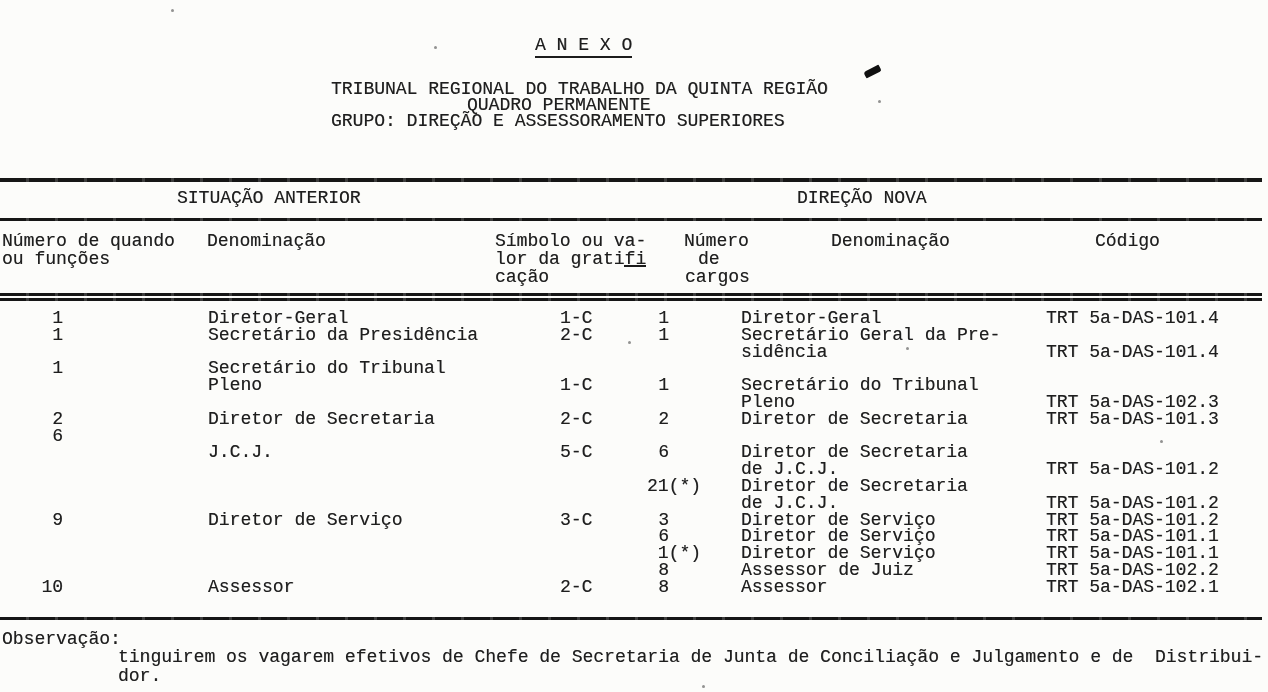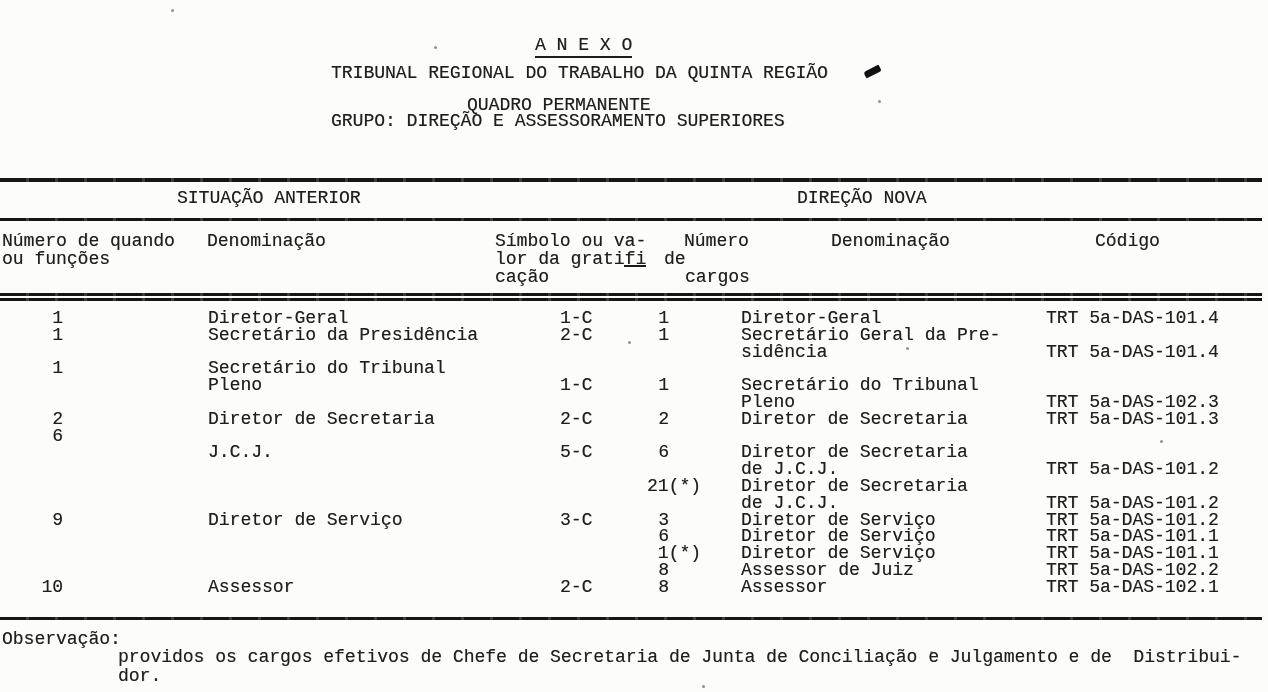--- a/index.html
+++ b/index.html
@@ -26,21 +26,21 @@
     position:absolute;left:864px;top:68px;width:17px;height:7px;
     background:#101010;border-radius:3px 1px 2px 1px;transform:rotate(-27deg);
   }
 </style>
 </head>
 <body>
 
 <div class="page">
 
   <div class="t underlined" style="left:535px;top:36px">A N E X O</div>
-  <div class="t" style="left:331px;top:64px">TRIBUNAL REGIONAL DO TRABALHO DA QUINTA REGIÃO</div>
+  <div class="t" style="left:331px;top:80px">TRIBUNAL REGIONAL DO TRABALHO DA QUINTA REGIÃO</div>
   <div class="t" style="left:467px;top:96px">QUADRO PERMANENTE</div>
   <div class="t" style="left:331px;top:112px">GRUPO: DIREÇÃO E ASSESSORAMENTO SUPERIORES</div>
   <div class="ink-mark"></div>
 
   <div class="rule" style="top:178px;height:4px"></div>
   <div class="rule" style="top:218px;height:3px"></div>
   <div class="rule" style="top:293px;height:3px"></div>
   <div class="rule" style="top:298px;height:3px"></div>
   <div class="rule" style="top:617px;height:3px"></div>
 
@@ -49,21 +49,21 @@
 
   <div class="t" style="left:2px;top:232px">Número de quando</div>
   <div class="t" style="left:2px;top:250px">ou funções</div>
   <div class="t" style="left:207px;top:232px">Denominação</div>
   <div class="t" style="left:495px;top:232px">Símbolo ou va-</div>
   <div class="t" style="left:495px;top:250px">lor da gratifi</div>
   <div class="t" style="left:495px;top:268px">cação</div>
   <div class="bar" style="left:624px;top:265px;width:22px;height:2px"></div>
 
   <div class="t" style="left:684px;top:232px">Número</div>
-  <div class="t" style="left:664px;top:250px">de</div>
+  <div class="t" style="left:698px;top:250px">de</div>
   <div class="t" style="left:685px;top:268px">cargos</div>
   <div class="t" style="left:831px;top:232px">Denominação</div>
   <div class="t" style="left:1095px;top:232px">Código</div>
 
   <div class="t" style="right:1205px;top:309px">1</div>
   <div class="t" style="left:208px;top:309px">Diretor-Geral</div>
   <div class="t" style="left:560px;top:309px">1-C</div>
 
   <div class="t" style="right:1205px;top:326px">1</div>
   <div class="t" style="left:208px;top:326px">Secretário da Presidência</div>
@@ -132,21 +132,21 @@
 
   <div class="t" style="right:599px;top:561px">8</div>
   <div class="t" style="left:741px;top:561px">Assessor de Juiz</div>
   <div class="t" style="left:1046px;top:561px">TRT 5a-DAS-102.2</div>
 
   <div class="t" style="right:599px;top:578px">8</div>
   <div class="t" style="left:741px;top:578px">Assessor</div>
   <div class="t" style="left:1046px;top:578px">TRT 5a-DAS-102.1</div>
 
   <div class="t" style="left:2px;top:630px">Observação:</div>
-  <div class="t" style="left:118px;top:648px">providos os cargos efetivos de Chefe de Secretaria de Junta de Conciliação e Julgamento e de  Distribui-</div>
+  <div class="t" style="left:118px;top:648px">tinguirem os vagarem efetivos de Chefe de Secretaria de Junta de Conciliação e Julgamento e de  Distribui-</div>
   <div class="t" style="left:118px;top:667px">dor.</div>
 
   <div class="speckle" style="left:171px;top:9px"></div>
   <div class="speckle" style="left:434px;top:46px"></div>
   <div class="speckle" style="left:878px;top:100px"></div>
   <div class="speckle" style="left:628px;top:341px"></div>
   <div class="speckle" style="left:906px;top:347px"></div>
   <div class="speckle" style="left:930px;top:651px"></div>
   <div class="speckle" style="left:702px;top:685px"></div>
   <div class="speckle" style="left:1160px;top:440px"></div>

